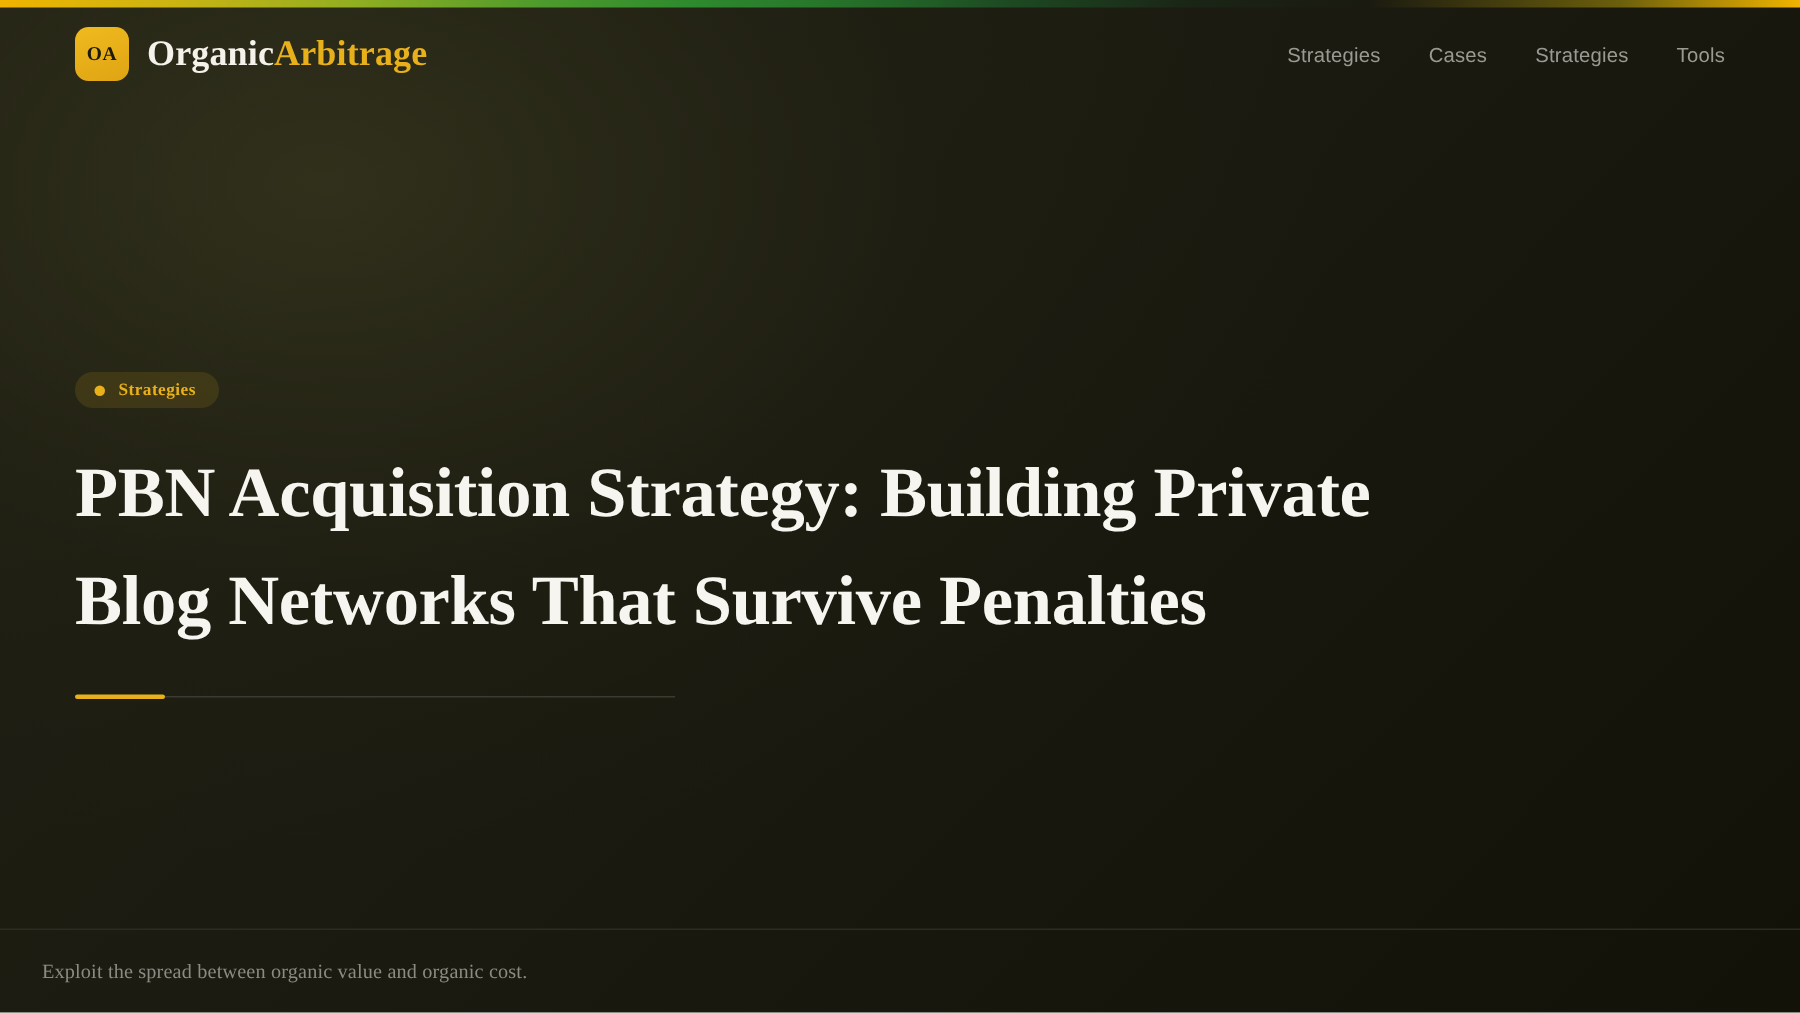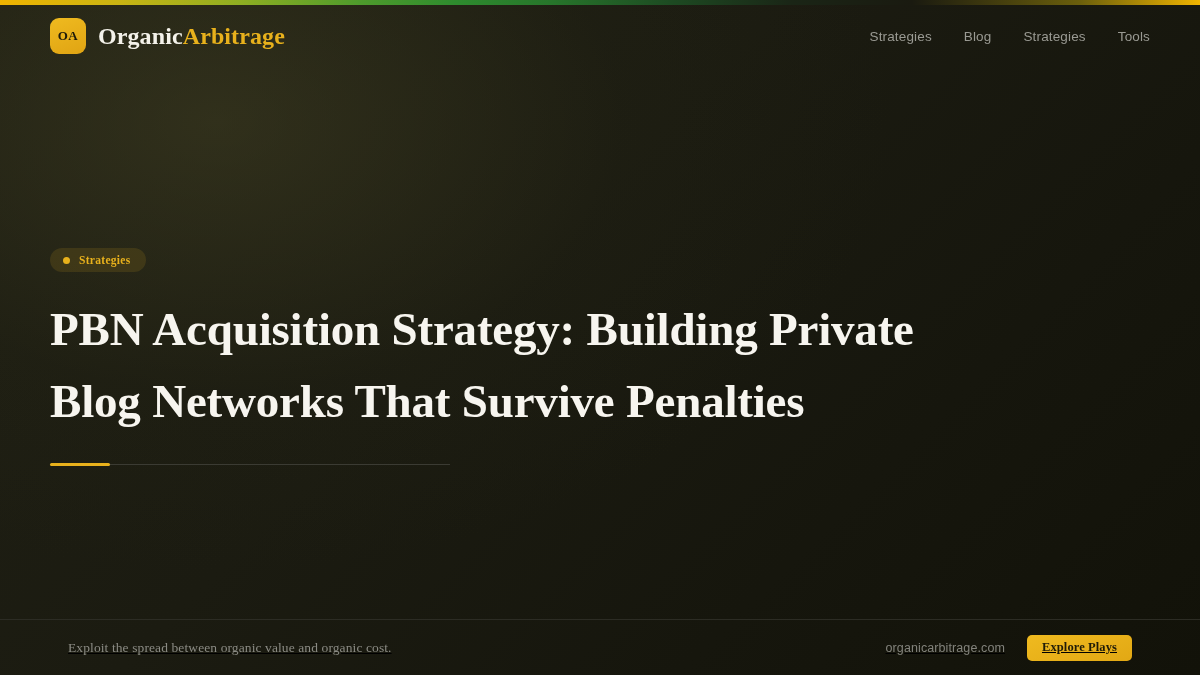--- a/index.html
+++ b/index.html
@@ -114,22 +114,21 @@
     width:60px; height:3px;
     background:#E8B11C; border-radius:2px;
   }
 
   
   .footer {
     position:absolute; left:0; bottom:0;
     width:1200px; height:56px;
     border-top:1px solid #2c2c24;
     display:flex; align-items:center;
-    padding:0 68px;
-    text-decoration:underline;
+    padding:0 28px;
   }
   .footer-tagline {
     font-family:"Liberation Serif", serif;
     font-size:13.5px; color:#8b8b84;
     letter-spacing:.1px;
   }
   .footer-right {
     margin-left:auto; display:flex; align-items:center; gap:22px;
   }
   .footer-url {
@@ -152,37 +151,33 @@
 
 <div class="topbar"></div>
 
 <header class="header">
   <div class="brand">
     <div class="logo-badge">OA</div>
     <div class="wordmark"><span class="w-a">Organic</span><span class="w-b">Arbitrage</span></div>
   </div>
   <nav class="nav">
     <a href="#">Strategies</a>
-    <a href="#">Blog</a>
+    <a href="#">Cases</a>
     <a href="#">Strategies</a>
     <a href="#">Tools</a>
   </nav>
 </header>
 
 <section class="hero">
   <div class="pill">
     <span class="pill-dot"></span>
     <span class="pill-text">Strategies</span>
   </div>
   <h1 class="headline">PBN Acquisition Strategy: Building Private Blog Networks That Survive Penalties</h1>
   <div class="divider">
     <span class="thin"></span>
     <span class="accent"></span>
   </div>
 </section>
 
 <footer class="footer">
   <div class="footer-tagline">Exploit the spread between organic value and organic cost.</div>
-  <div class="footer-right">
-    <span class="footer-url">organicarbitrage.com</span>
-    <button class="cta">Explore Plays</button>
-  </div>
 </footer>
 
 </body></html>

